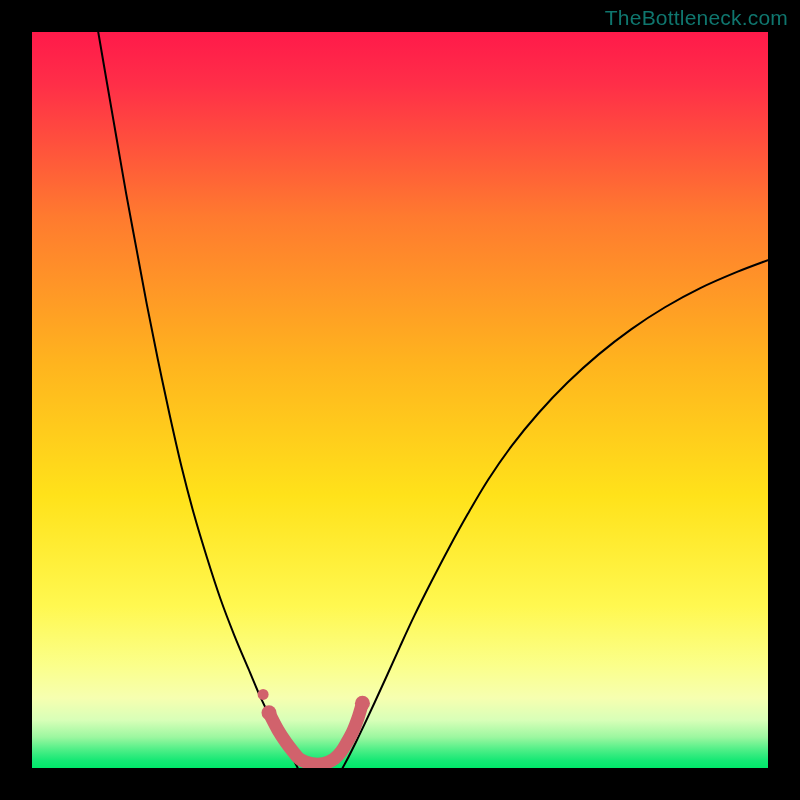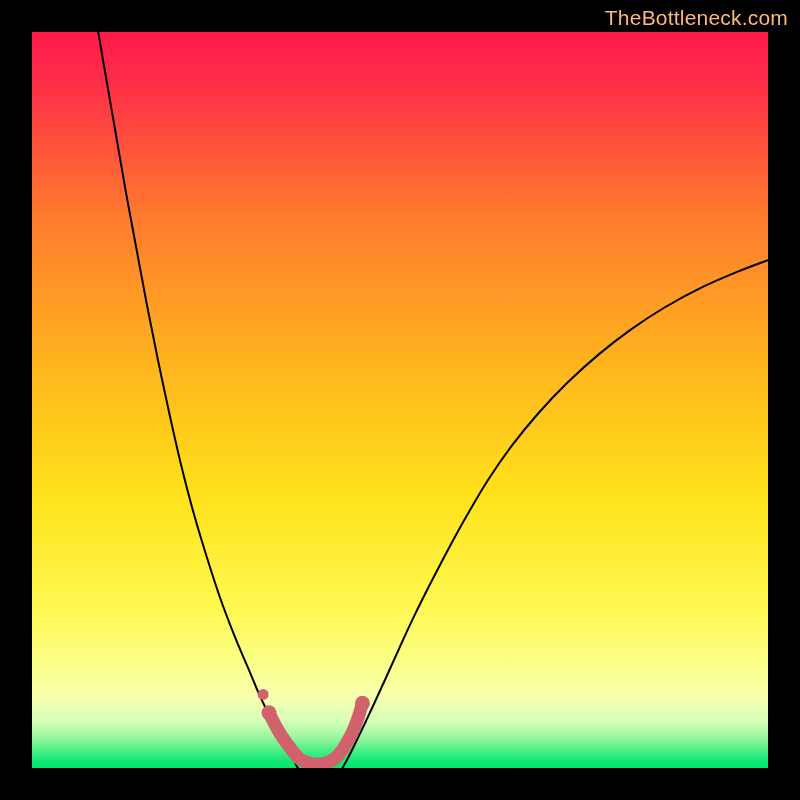--- a/index.html
+++ b/index.html
@@ -1,18 +1,18 @@
 <!DOCTYPE html>
 <html><head>
 <meta charset="utf-8">
 <style>
   html,body{margin:0;padding:0;width:800px;height:800px;background:#000;overflow:hidden}
   .frame{position:absolute;left:0;top:0;width:800px;height:800px;background:#000}
   .plot{position:absolute;left:32px;top:32px;width:736px;height:736px}
-  .watermark{position:absolute;right:12px;top:6px;font:21px Arial,Helvetica,sans-serif;color:#fdba74;letter-spacing:0.2px}
+  .watermark{position:absolute;right:12px;top:6px;font:21px Arial,Helvetica,sans-serif;color:#0f766e;letter-spacing:0.2px}
 </style>
 </head>
 <body>
 
 <div class="frame">
   <div class="watermark">TheBottleneck.com</div>
   <svg class="plot" viewBox="0 0 736 736" preserveAspectRatio="none">
     <defs>
       <linearGradient id="bg" x1="0" y1="0" x2="0" y2="1">
         <stop offset="0" stop-color="#ff1a4a"></stop>

